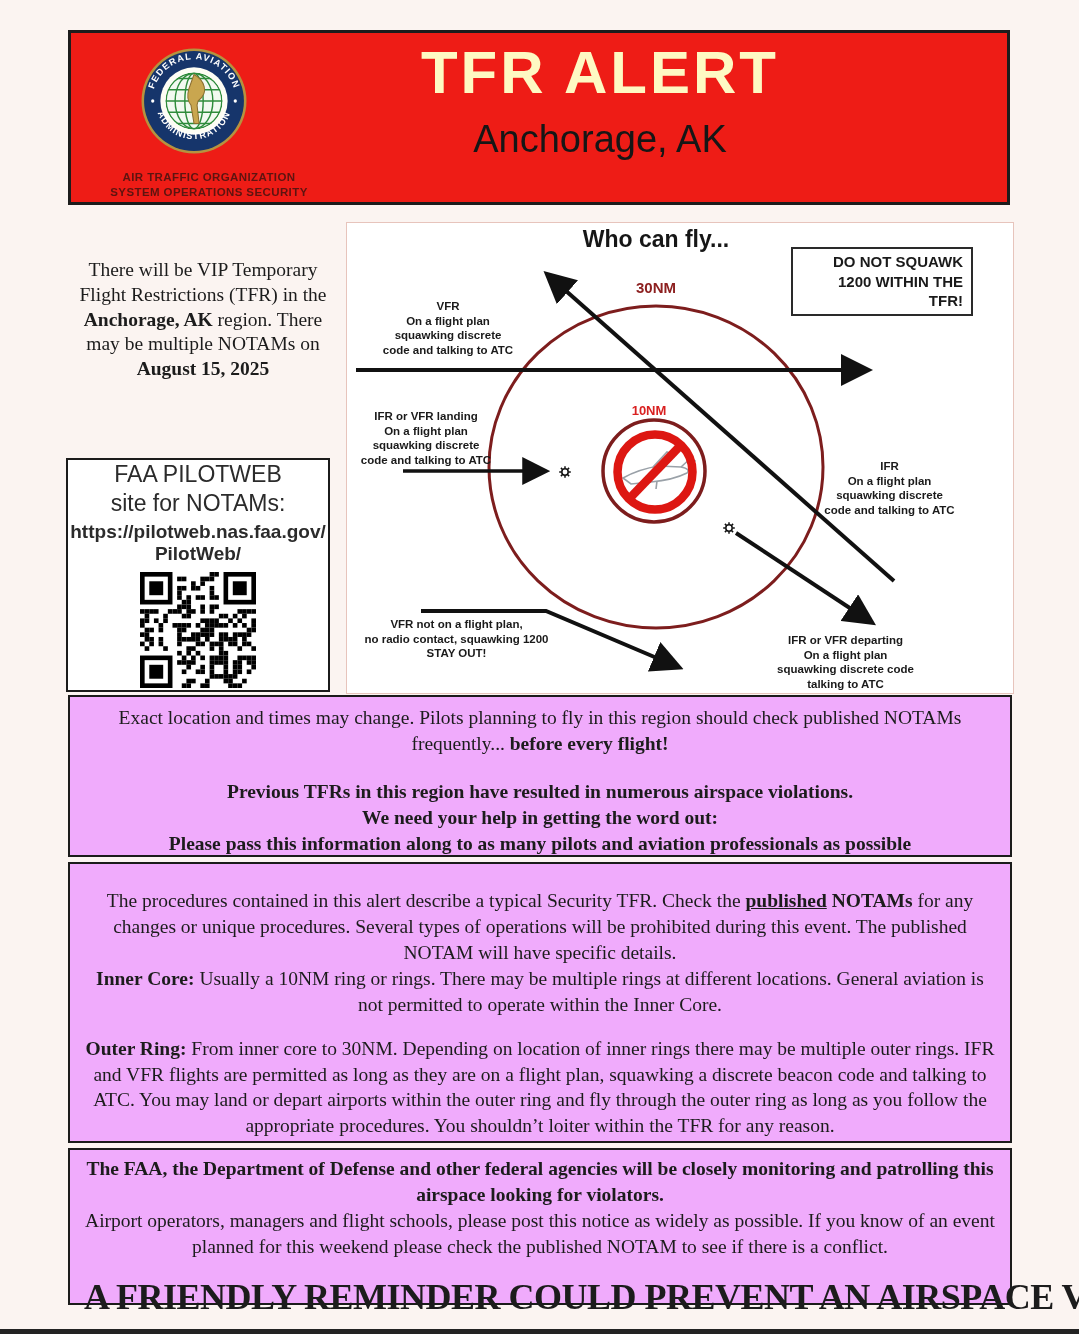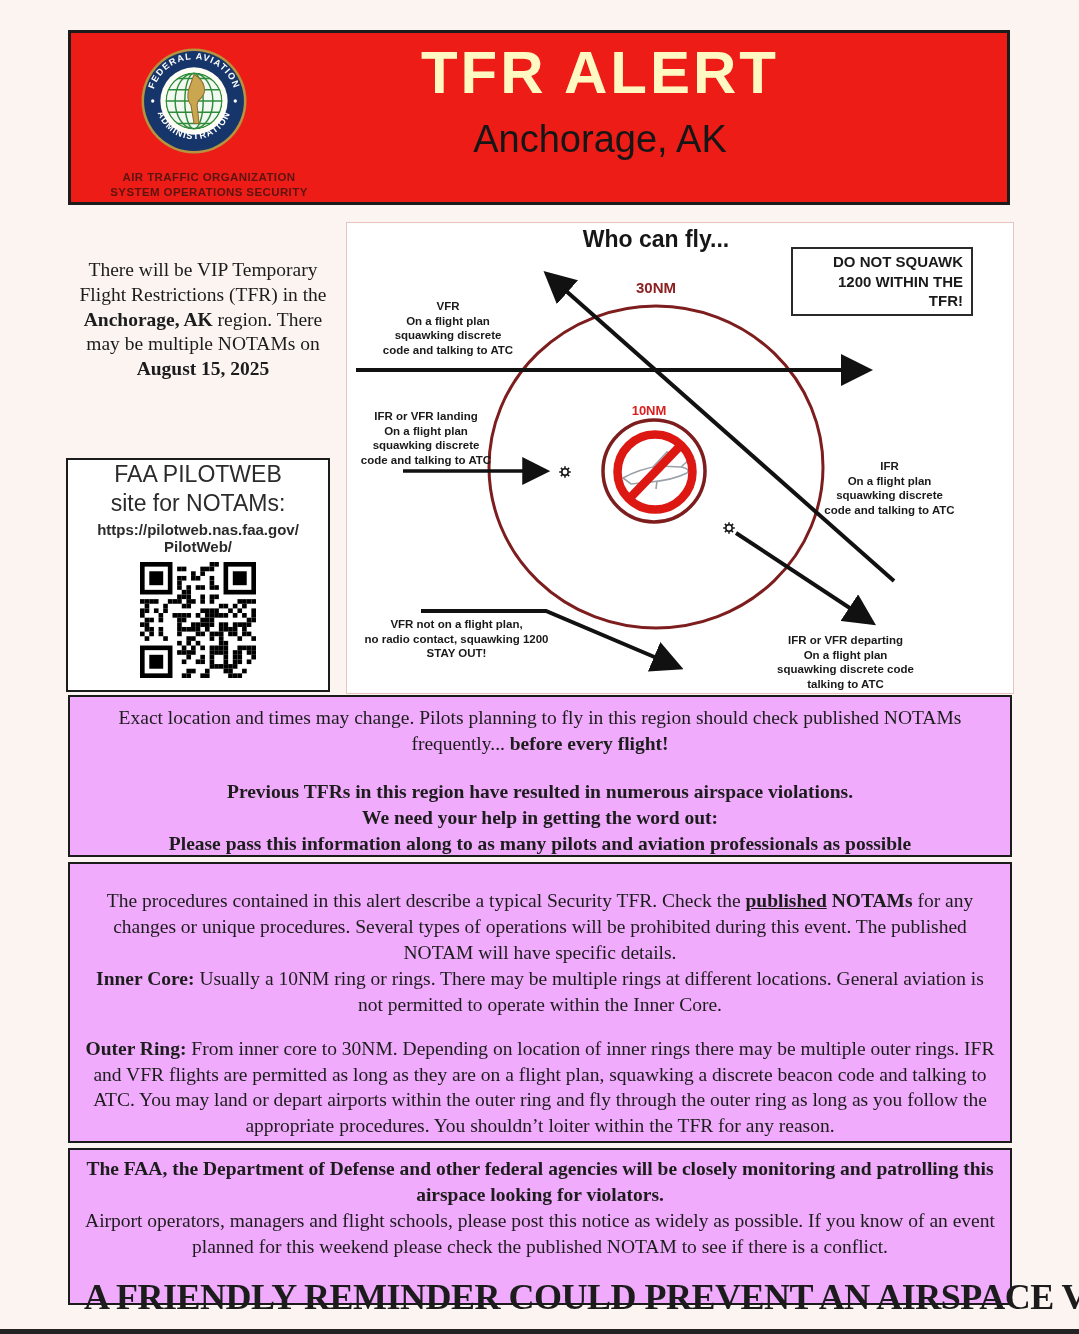--- a/index.html
+++ b/index.html
@@ -16,21 +16,21 @@
   .tfr-title{font-family:"Liberation Sans",sans-serif;font-weight:900;font-size:60px;
              letter-spacing:3px;color:#fef9c3;line-height:1.05;}
   .tfr-sub{font-family:"Liberation Sans",sans-serif;font-size:38px;color:#161616;margin-top:14px;}
   
   .intro{position:absolute;left:70px;top:258px;width:266px;text-align:center;
          font-size:19.5px;line-height:1.27;}
   .pilotweb{position:absolute;left:66px;top:458px;width:264px;height:234px;background:#fff;
             border:2px solid #1b1b1b;box-sizing:border-box;text-align:center;
             font-family:"Liberation Sans",sans-serif;color:#2b2b2b;}
   .pw-big{font-size:23px;line-height:1.25;}
-  .pw-url{font-size:15px;font-weight:bold;line-height:1.3;margin-top:2px;}
+  .pw-url{font-size:19px;font-weight:bold;line-height:1.3;margin-top:2px;}
   .pw-qr{margin-top:5px;}
   
   .diagram{position:absolute;left:346px;top:222px;width:666px;height:470px;background:#fff;
            border:1px solid #e7c4bc;box-sizing:content-box;}
   .dg-title{position:absolute;left:309px;top:3px;transform:translateX(-50%);
             font-family:"Liberation Sans",sans-serif;font-weight:bold;font-size:23px;
             color:#161616;white-space:nowrap;}
   .squawk-box{position:absolute;left:444px;top:24px;width:162px;border:2px solid #2a2a2a;
               background:#fff;padding:3px 8px;text-align:right;
               font-family:"Liberation Sans",sans-serif;font-weight:bold;font-size:15px;

